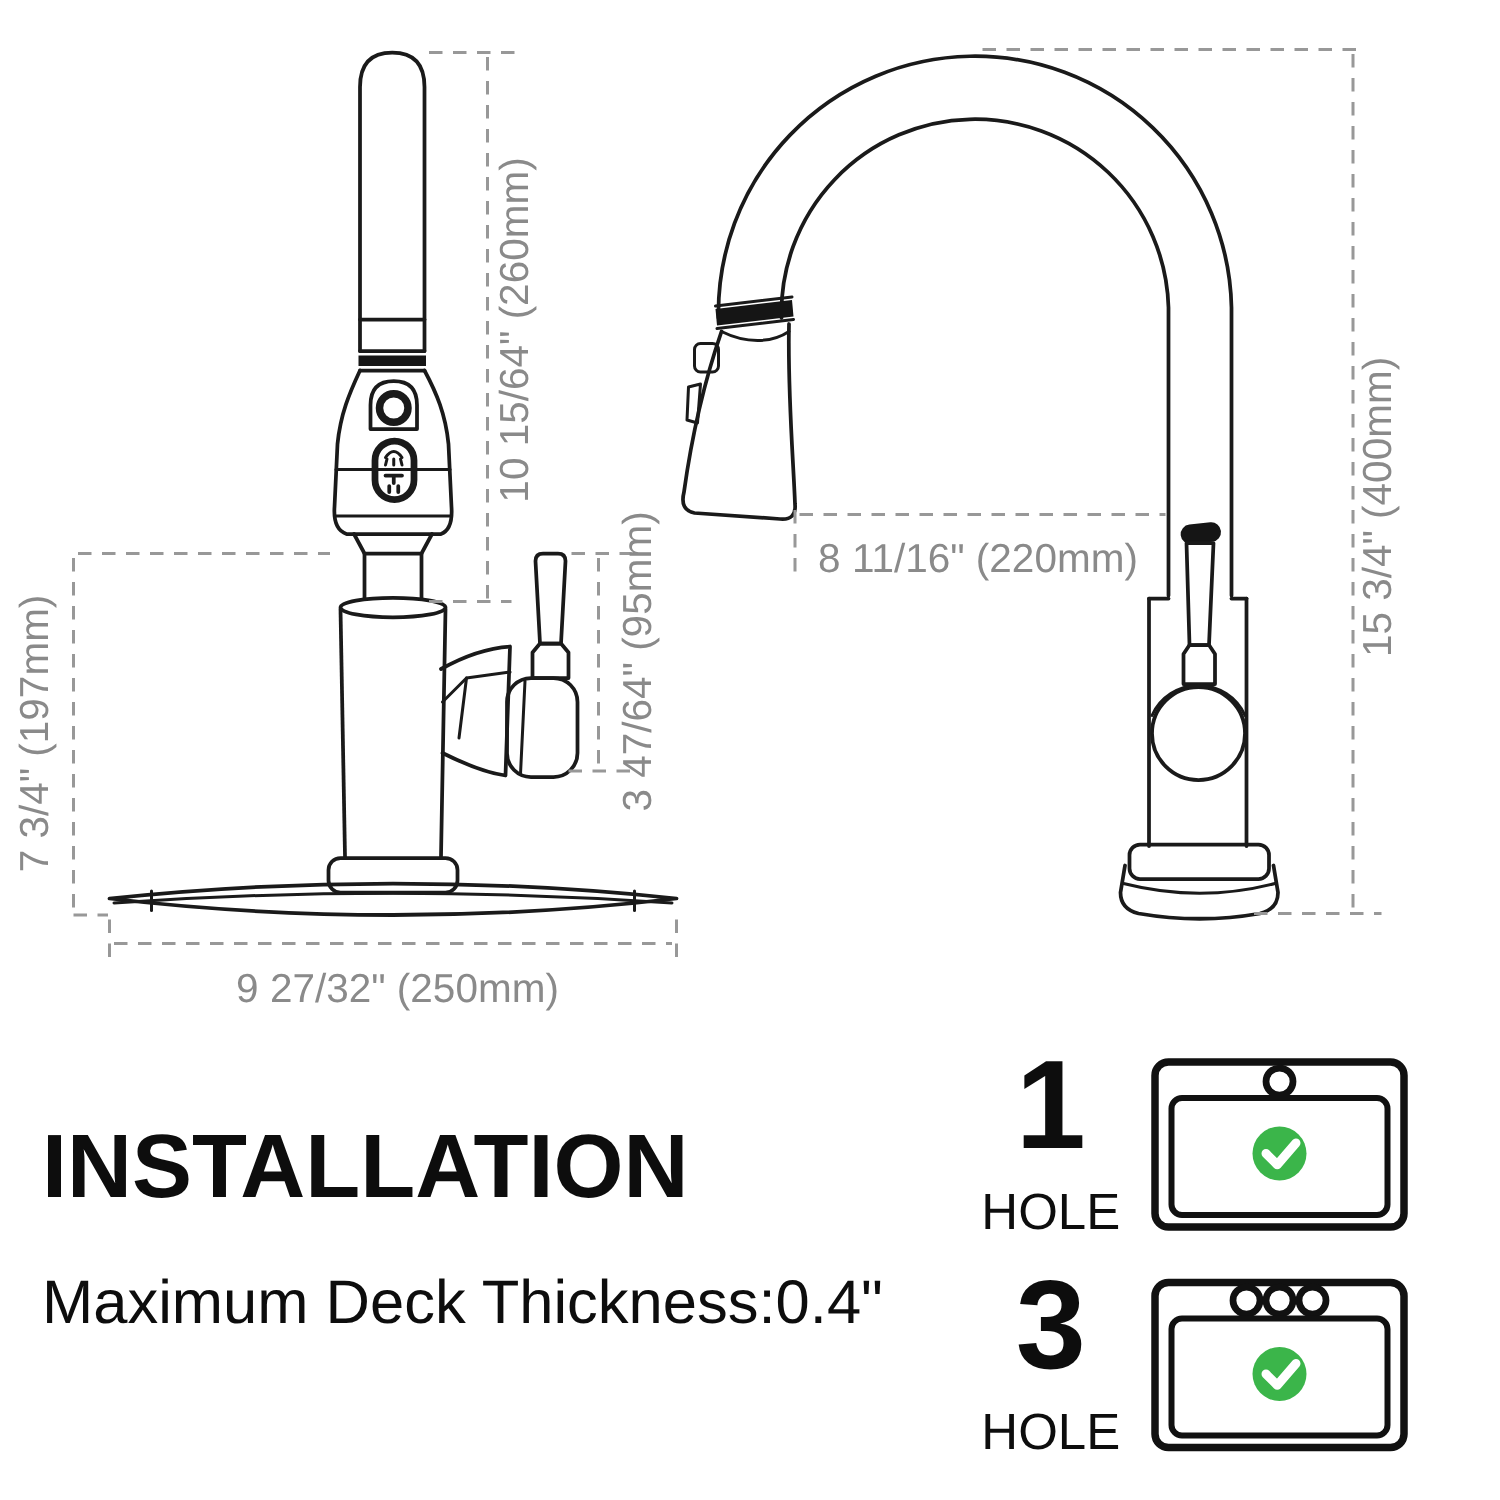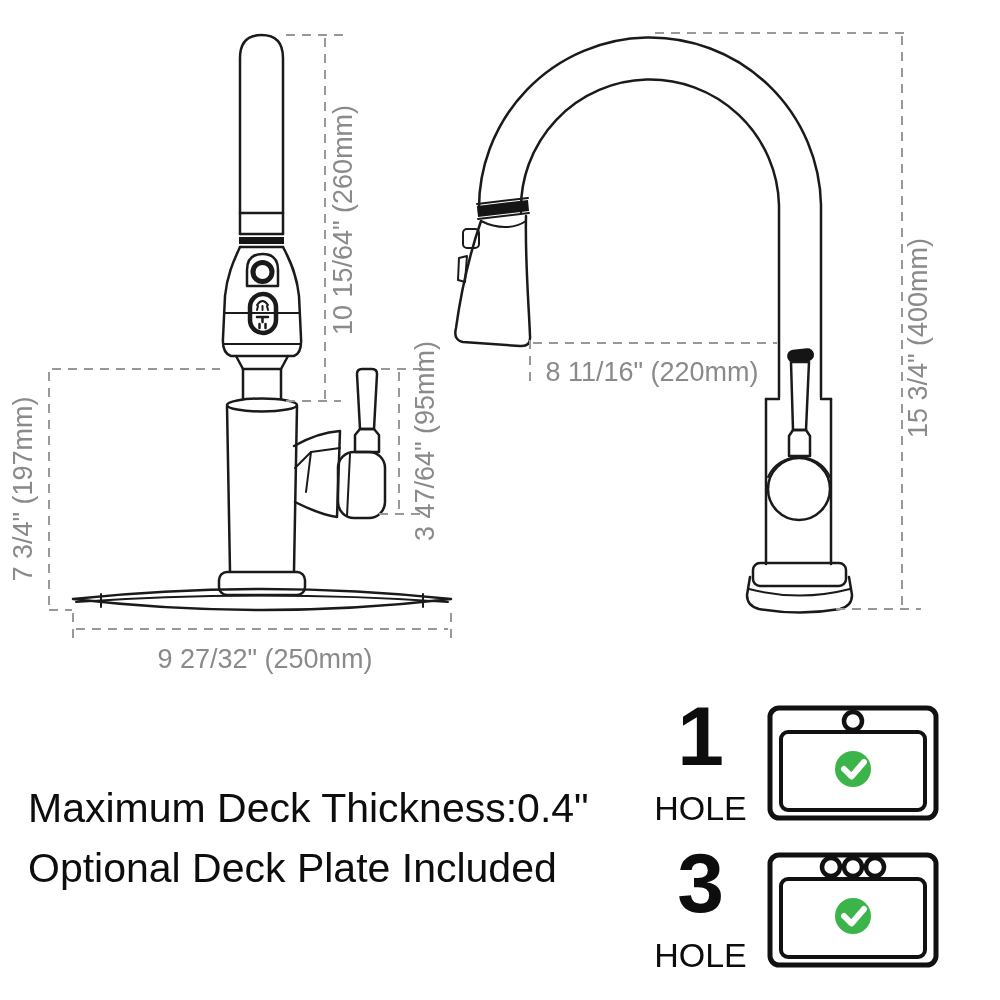--- a/index.html
+++ b/index.html
@@ -175,22 +175,22 @@
       <g>
         <path d="M530,340 V383"></path>
           <path d="M533,343 H777"></path>
       </g>
     </g>
     <text class="dimtext" transform="translate(927,338) rotate(-90)">15 3/4" (400mm)</text>
     <text class="dimtext" x="652" y="381">8 11/16" (220mm)</text>
   </svg>
 
   <div class="install">
+    <div class="install-title">INSTALLATION</div>
     <div class="install-line1">Maximum Deck Thickness:0.4"</div>
-    <div class="install-line2">Optional Deck Plate Included</div>
   </div>
 
   <div class="hole-row hole-row1">
     <div class="hole-caption">
       <div class="hole-number">1</div>
       <div class="hole-label">HOLE</div>
     </div>
     <svg class="sink-svg" width="172" height="116" viewBox="0 0 172 116">
       <rect x="3" y="3" width="166" height="110" rx="9" stroke-width="5"></rect>
       <circle class="hole" cx="86" cy="16" r="9" stroke-width="4.5"></circle>

